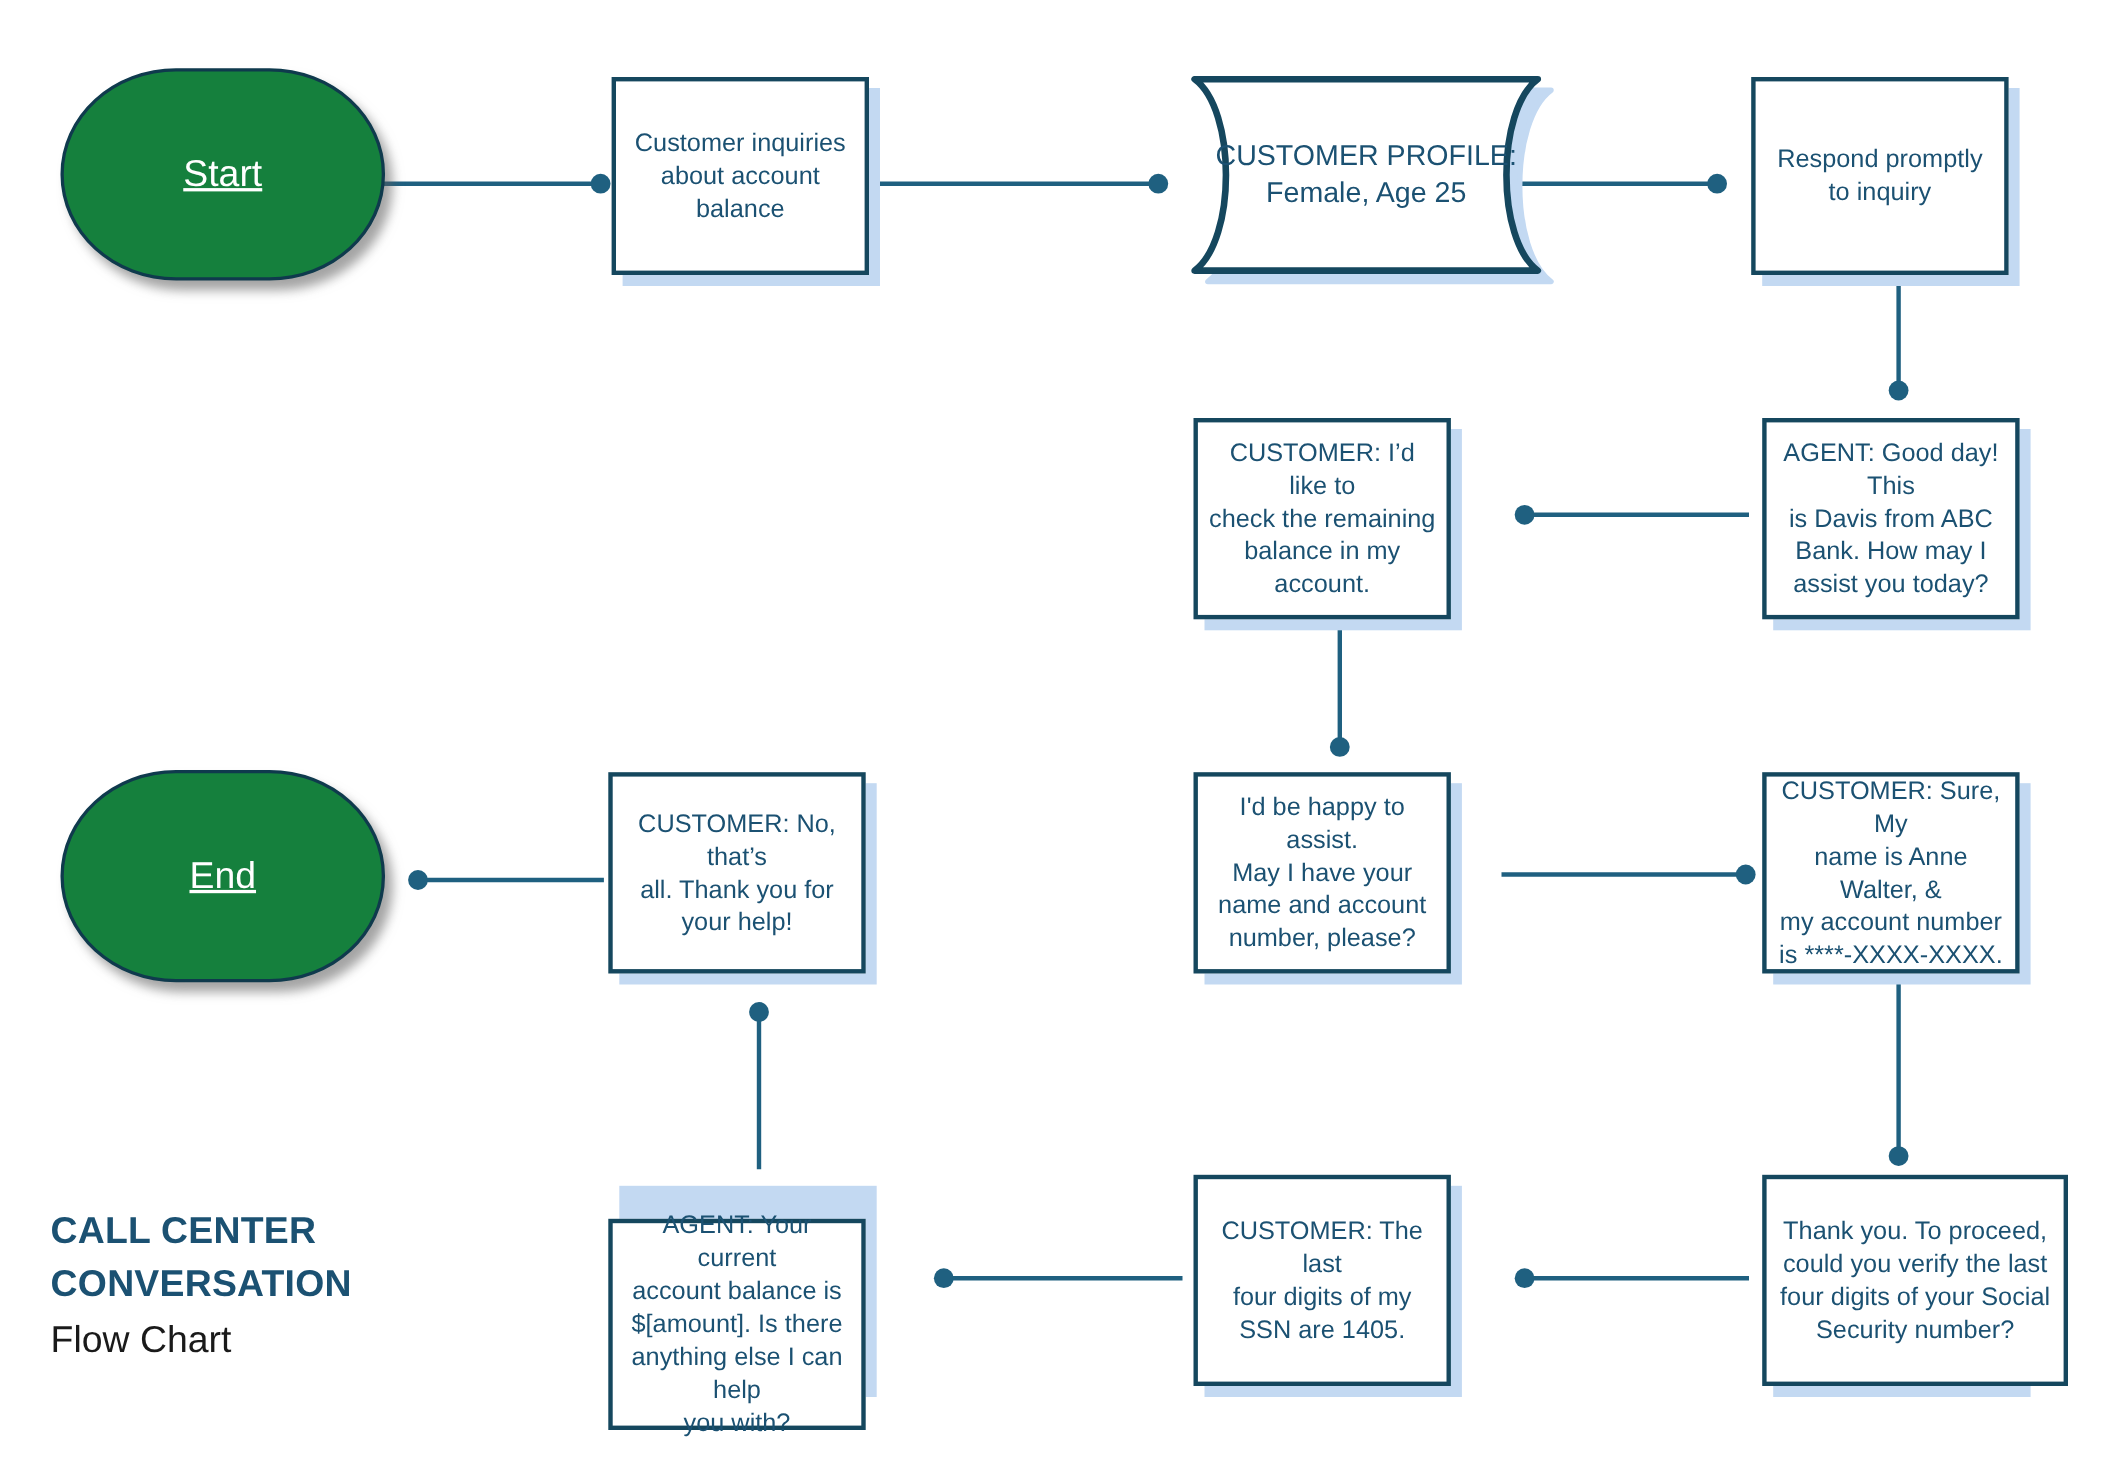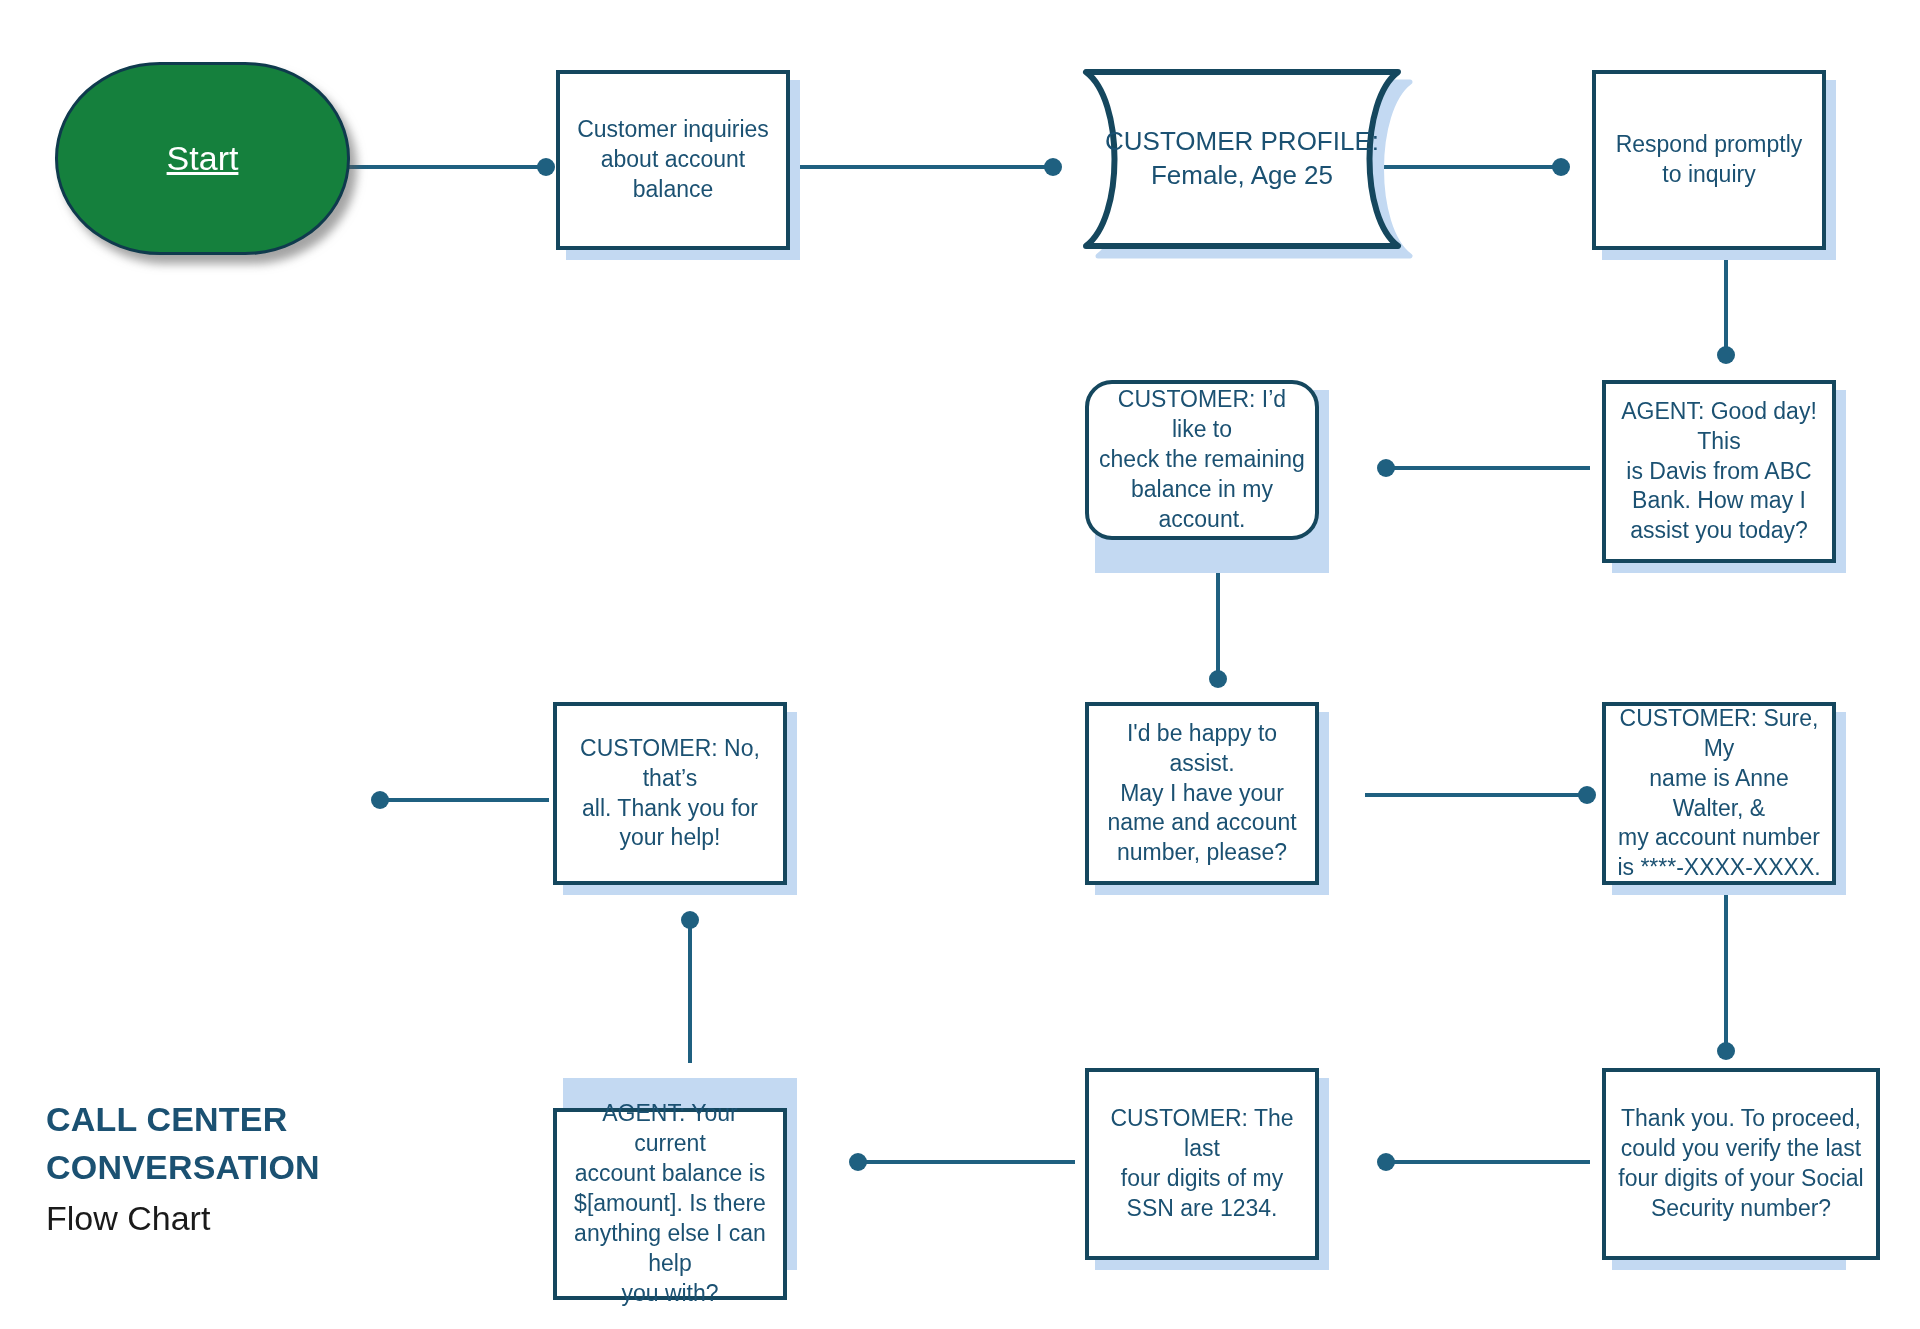--- a/index.html
+++ b/index.html
@@ -185,34 +185,37 @@
   <div class="cyl-wrap" style="left:1086px; top:72px; width:312px; height:174px;">
     <span class="cyl-label">CUSTOMER PROFILE:
 Female, Age 25</span>
   </div>
 
   <div class="node box" style="left:1592px; top:70px; width:234px; height:180px;">
     <span class="node-text">Respond promptly
 to inquiry</span>
   </div>
 
-  <div class="node box" style="left:1085px; top:380px; width:234px; height:160px;border-radius:27px;">
+  <div class="node box" style="left:1085px; top:380px; width:234px; height:183px;">
     <span class="node-text">CUSTOMER: I’d like to
 check the remaining
 balance in my
 account.</span>
   </div>
 
   <div class="node box" style="left:1602px; top:380px; width:234px; height:183px;">
     <span class="node-text">AGENT: Good day! This
 is Davis from ABC
 Bank. How may I
 assist you today?</span>
   </div>
 
+  <div class="node pill" style="left:55px; top:700px; width:295px; height:193px;">
+    <span class="node-text">End</span>
+  </div>
 
   <div class="node box" style="left:553px; top:702px; width:234px; height:183px;">
     <span class="node-text">CUSTOMER: No, that’s
 all. Thank you for
 your help!</span>
   </div>
 
   <div class="node box" style="left:1085px; top:702px; width:234px; height:183px;">
     <span class="node-text">I'd be happy to assist.
 May I have your
@@ -231,21 +234,21 @@
     <span class="node-text">AGENT: Your current
 account balance is
 $[amount]. Is there
 anything else I can help
 you with?</span>
   </div>
 
   <div class="node box" style="left:1085px; top:1068px; width:234px; height:192px;">
     <span class="node-text">CUSTOMER: The last
 four digits of my
-SSN are 1234.</span>
+SSN are 1405.</span>
   </div>
 
   <div class="node box" style="left:1602px; top:1068px; width:278px; height:192px;">
     <span class="node-text">Thank you. To proceed,
 could you verify the last
 four digits of your Social
 Security number?</span>
   </div>
 
   <div id="title-block">

